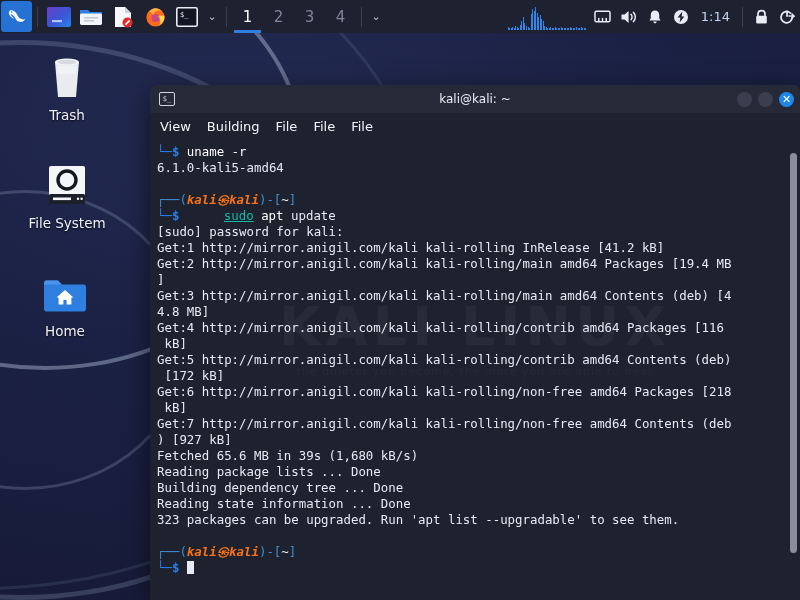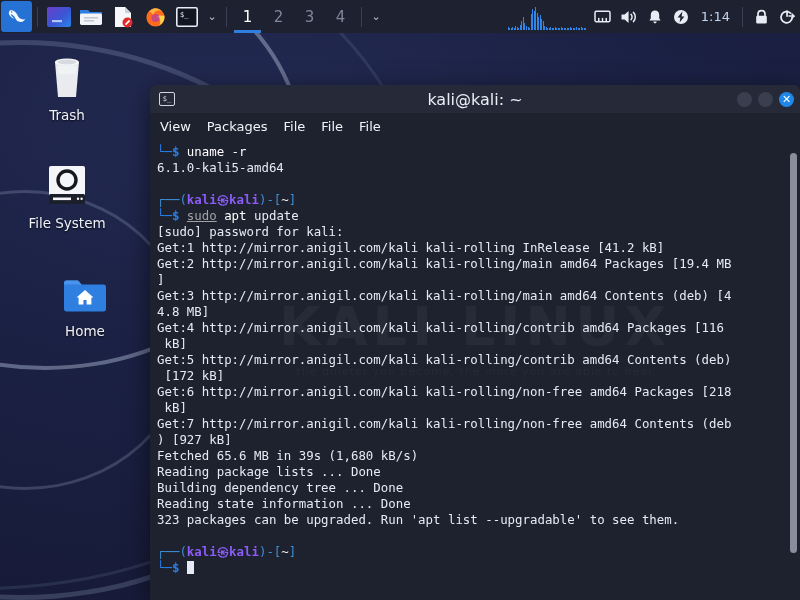--- a/index.html
+++ b/index.html
@@ -129,21 +129,21 @@
   .desk-icon .glyph { height: 48px; display: flex; align-items: flex-end; justify-content: center; }
   .desk-icon .label {
     margin-top: 7px;
     color: #eef2f8; font-size: 13.5px;
     text-shadow: 0 1px 2px rgba(0,0,0,0.85);
     font-family: "DejaVu Sans", sans-serif;
     white-space: nowrap;
   }
   #icon-trash { left: 15px; top: 52px; }
   #icon-fs    { left: 15px; top: 160px; }
-  #icon-home  { left: 33px; top: 268px; }
+  #icon-home  { left: 13px; top: 268px; }
 
   
   #terminal {
     position: absolute;
     left: 150px; top: 85px;
     width: 650px; height: 515px;
     background: #1e222f;
     border-radius: 6px 6px 0 0;
     box-shadow: 0 6px 26px rgba(0,0,0,0.55);
     z-index: 20;
@@ -163,21 +163,21 @@
     border-radius: 2px;
     display: flex; align-items: center; justify-content: center;
     font-size: 7px; color: #cfd6e4;
     font-family: "DejaVu Sans Mono", monospace;
     flex: none;
     margin-left: 3px;
   }
   #title-text {
     position: absolute; left: 0; right: 0;
     text-align: center;
-    color: #e9edf5; font-size: 16px;
+    color: #e9edf5; font-size: 12px;
     pointer-events: none;
     font-family: "DejaVu Sans", sans-serif;
   }
   #win-controls {
     margin-left: auto; display: flex; align-items: center; gap: 6px;
     z-index: 2;
   }
   .wbtn { width: 15px; height: 15px; border-radius: 50%; flex: none; }
   .wbtn.min, .wbtn.max { background: #3a3f4f; }
   .wbtn.close {
@@ -240,24 +240,24 @@
     z-index: 3;
   }
   #scrollthumb {
     position: absolute; top: 14px; left: 0;
     width: 7px; height: 400px;
     background: #888e9c;
     border-radius: 4px;
   }
 
   
-  .c-blue   { color: #8b5cf6; font-weight: bold; }
+  .c-blue   { color: #f97316; font-weight: bold; font-style: italic; }
   .c-line   { color: #3b8fd4; }
   .c-dollar { color: #2a7fe8; font-weight: bold; }
-  .c-cyan   { color: #a3a3a3; text-decoration: underline; }
+  .c-cyan   { color: #14b8a6; text-decoration: underline; margin-left: 37px; }
   .c-dim    { color: #ffffff; }
   .c-white  { color: #e6eaf2; }
   .cursor {
     display: inline-block;
     width: 7px; height: 13px;
     background: #e6eaf2;
     vertical-align: -2px;
   }
 </style>
 </head>
@@ -502,21 +502,21 @@
       <div id="title-text">kali@kali: ~</div>
       <div id="win-controls">
         <div class="wbtn min"></div>
         <div class="wbtn max"></div>
         <div class="wbtn close">✕</div>
       </div>
     </div>
 
     <div id="menubar">
       <div class="menu-item">View</div>
-      <div class="menu-item">Packages</div>
+      <div class="menu-item">Building</div>
       <div class="menu-item">File</div>
       <div class="menu-item">File</div>
       <div class="menu-item">File</div>
     </div>
 
     <div id="term-body">
       <div id="watermark">
         <span>KALI LINUX</span>
         <span class="tag">the quieter you become, the more you are able to hear</span>
       </div>

